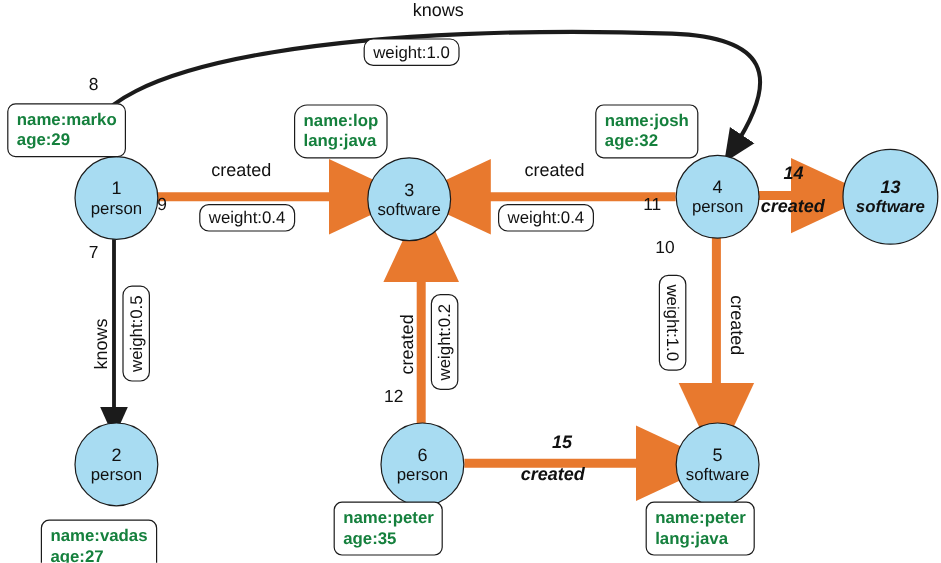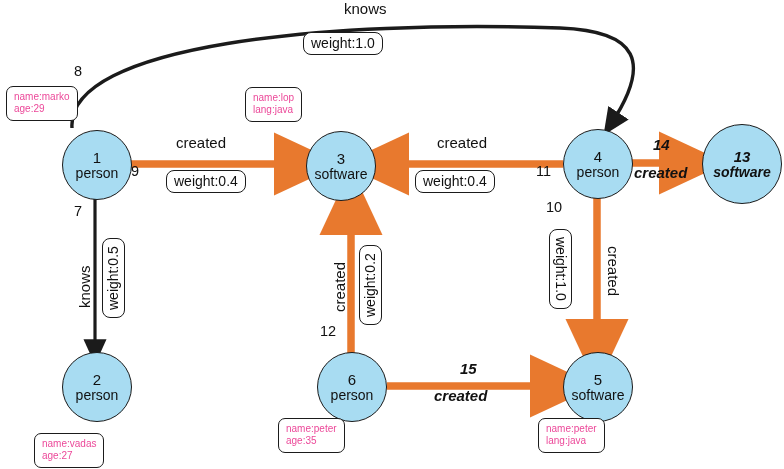--- a/index.html
+++ b/index.html
@@ -8,21 +8,21 @@
   svg#wires{position:absolute;left:0;top:0;width:784px;height:469px;}
 
   .node{position:absolute;border-radius:50%;background:#a8dcf2;border:1.6px solid #1b1b1b;
         display:flex;flex-direction:column;align-items:center;justify-content:center;
         color:#111;line-height:1.05;}
   .node .nid{font-size:15px;}
   .node .ntype{font-size:14px;}
   .node.hl .nid, .node.hl .ntype{font-weight:bold;font-style:italic;}
 
   .propbox{position:absolute;background:#fff;border:1.4px solid #1b1b1b;border-radius:7px;
-           padding:4px 7px 5px 7px;font-size:10px;color:#ec4899;line-height:1.22;white-space:nowrap;}
+           padding:4px 7px 5px 7px;font-size:14px;color:#15803d;line-height:1.22;white-space:nowrap;font-weight:bold;}
   .wbox{position:absolute;background:#fff;border:1.4px solid #1b1b1b;border-radius:8px;
         padding:2px 7px 3px 7px;font-size:14px;color:#111;white-space:nowrap;}
   .wbox.rotL{transform-origin:0 0;transform:rotate(-90deg);}
   .wbox.rotR{transform-origin:0 0;transform:rotate(90deg);}
 
   .elabel{position:absolute;font-size:15px;color:#111;white-space:nowrap;}
   .elabel.rotL{transform-origin:0 0;transform:rotate(-90deg);}
   .elabel.rotR{transform-origin:0 0;transform:rotate(90deg);}
   .elabel.bi{font-weight:bold;font-style:italic;}
   .eid{position:absolute;font-size:14.5px;color:#111;}
@@ -98,25 +98,29 @@
   <div class="propbox" style="left:6px;top:86px;">
     <div>name:marko</div>
     <div>age:29</div>
   </div>
 
   <div class="propbox" style="left:34px;top:433px;">
     <div>name:vadas</div>
     <div>age:27</div>
   </div>
 
-  <div class="propbox" style="left:245px;top:87px;">
+  <div class="propbox" style="left:245px;top:87px;border-radius:11px;">
     <div>name:lop</div>
     <div>lang:java</div>
   </div>
 
+  <div class="propbox" style="left:496px;top:87px;">
+    <div>name:josh</div>
+    <div>age:32</div>
+  </div>
 
   <div class="propbox" style="left:538px;top:418px;">
     <div>name:peter</div>
     <div>lang:java</div>
   </div>
 
   <div class="propbox" style="left:278px;top:418px;">
     <div>name:peter</div>
     <div>age:35</div>
   </div>

